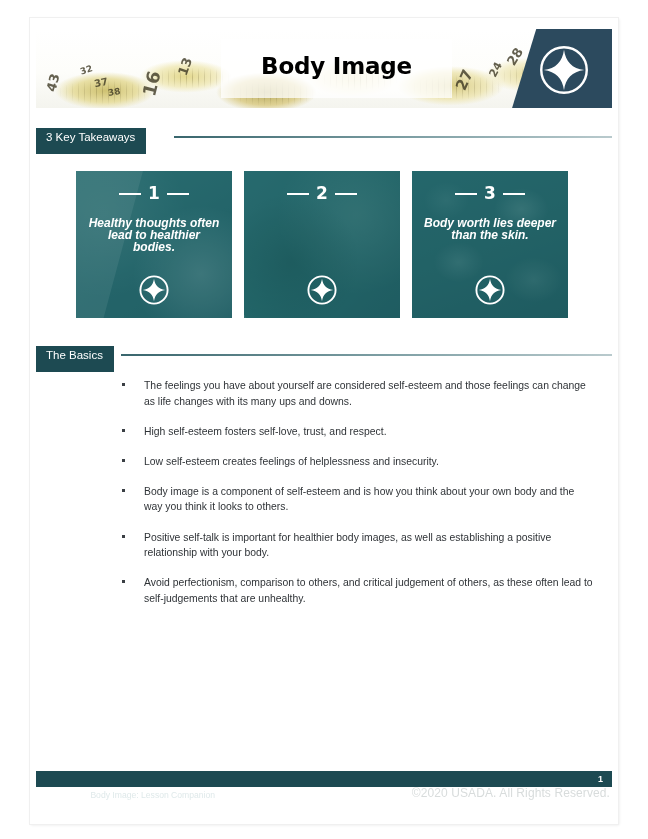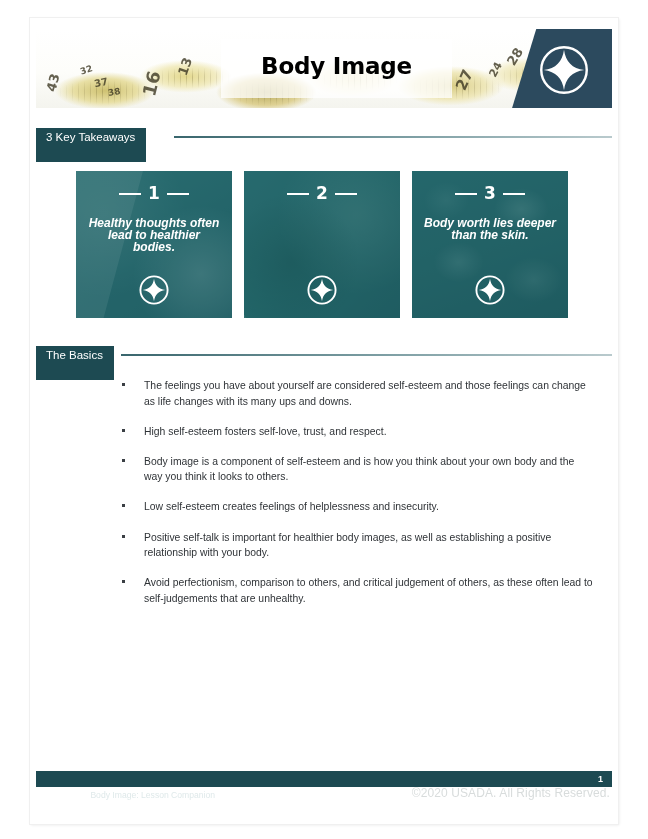--- a/index.html
+++ b/index.html
@@ -121,21 +121,21 @@
   .sec-head {
     position: absolute;
     left: 6px;
     height: 18px;
     width: 576px;
   }
   .sec-chip {
     position: absolute;
     left: 0;
     top: 0;
-    height: 34px;
+    height: 26px;
     background: #1d4a52;
     color: #ffffff;
     font-size: 11.5px;
     line-height: 18px;
     padding: 0 11px 0 10px;
     white-space: nowrap;
     box-sizing: border-box;
   }
   .sec-rule {
     position: absolute;
@@ -396,25 +396,25 @@
     <div class="bullet-row">
       <span class="bullet-dot"></span>
       <span class="bullet-text">The feelings you have about yourself are considered self-esteem and those feelings can change as life changes with its many ups and downs.</span>
     </div>
     <div class="bullet-row">
       <span class="bullet-dot"></span>
       <span class="bullet-text">High self-esteem fosters self-love, trust, and respect.</span>
     </div>
     <div class="bullet-row">
       <span class="bullet-dot"></span>
+      <span class="bullet-text">Low self-esteem creates feelings of helplessness and insecurity.</span>
+    </div>
+    <div class="bullet-row">
+      <span class="bullet-dot"></span>
       <span class="bullet-text">Body image is a component of self-esteem and is how you think about your own body and the way you think it looks to others.</span>
-    </div>
-    <div class="bullet-row">
-      <span class="bullet-dot"></span>
-      <span class="bullet-text">Low self-esteem creates feelings of helplessness and insecurity.</span>
     </div>
     <div class="bullet-row">
       <span class="bullet-dot"></span>
       <span class="bullet-text">Positive self-talk is important for healthier body images, as well as establishing a positive relationship with your body.</span>
     </div>
     <div class="bullet-row">
       <span class="bullet-dot"></span>
       <span class="bullet-text">Avoid perfectionism, comparison to others, and critical judgement of others, as these often lead to self-judgements that are unhealthy.</span>
     </div>
   </div>

